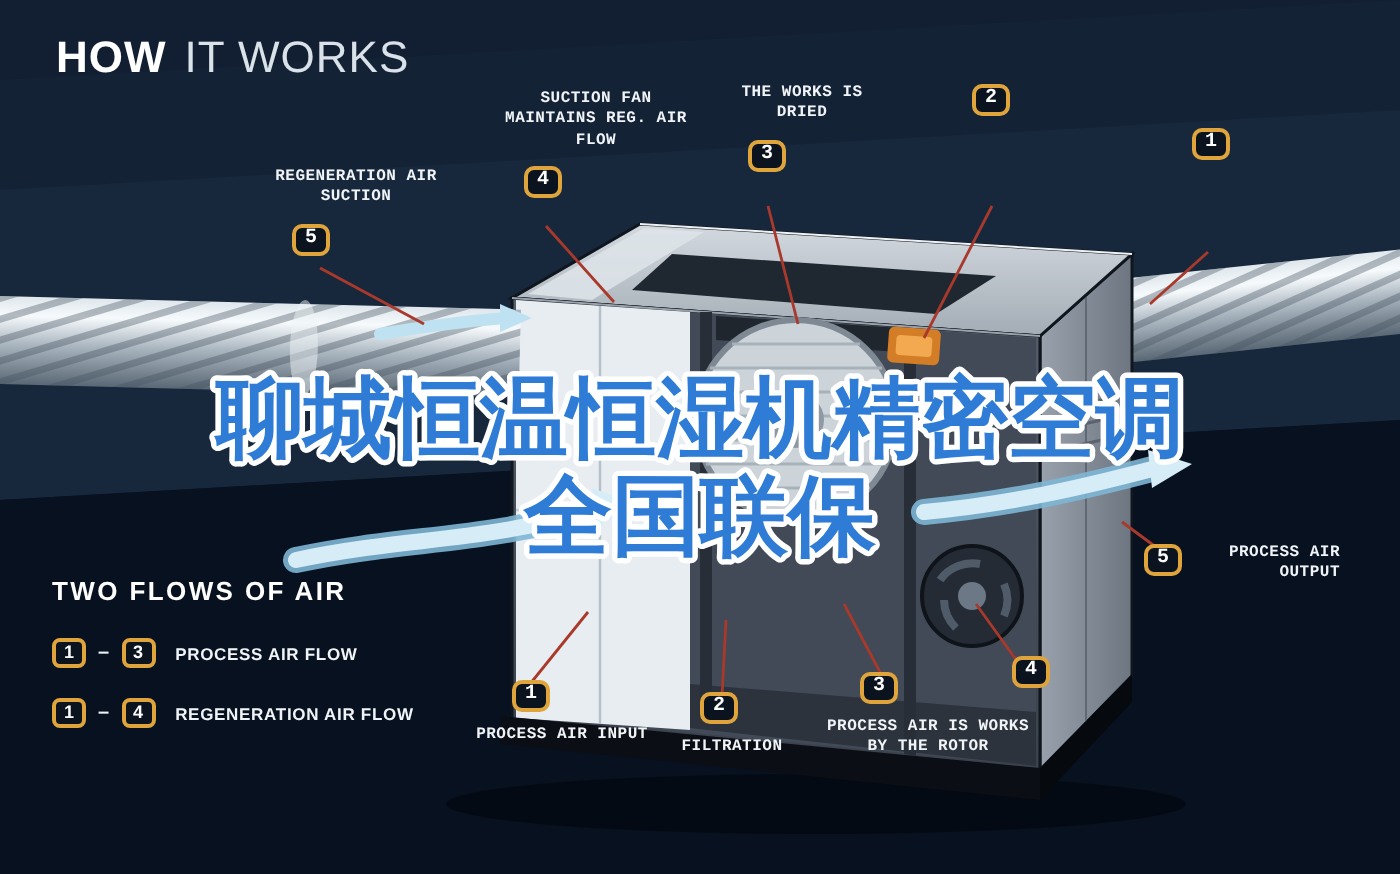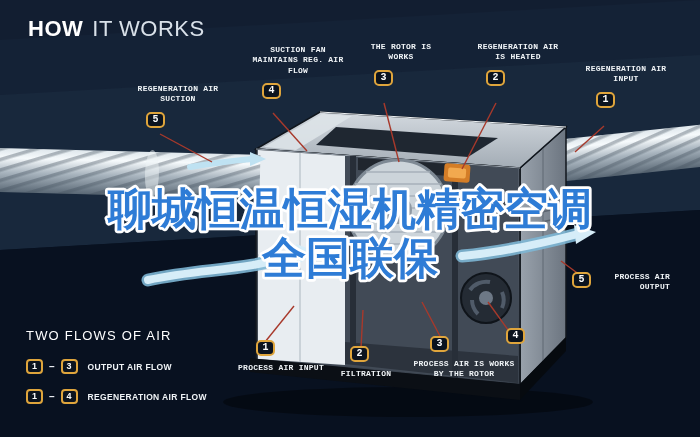--- a/index.html
+++ b/index.html
@@ -35,21 +35,21 @@
   .callout.row .co-label{text-align:right;margin-left:7px;width:auto;}
   .badge{
     min-width:19px;height:16px;padding:0 2px;box-sizing:border-box;
     border:2px solid #dfa53c;border-radius:5px;background:#0b131e;
     color:#fdfdfd;font-size:10px;font-weight:700;
     display:flex;align-items:center;justify-content:center;line-height:1;
   }
   .badge.sm{min-width:17px;height:15px;font-size:9px;border-radius:4px;}
   .legend{position:absolute;left:26px;top:288px;z-index:6;}
   .legend-heading{
-    font-size:13px;font-weight:400;color:#ffffff;letter-spacing:1.2px;margin-bottom:16px;margin-top:40px;
+    font-size:13px;font-weight:700;color:#ffffff;letter-spacing:1.2px;margin-bottom:16px;
   }
   .legend-row{display:flex;align-items:center;margin-bottom:15px;}
   .legend-row .badge{margin-right:6px;}
   .legend-dash{color:#eef2f6;font-size:10px;font-weight:700;margin-right:6px;}
   .legend-label{color:#f0f4f7;font-size:8.5px;font-weight:700;letter-spacing:.35px;margin-left:4px;}
 </style>
 </head>
 <body>
 
 <div class="stage">
@@ -199,31 +199,29 @@
     <div class="co-label">REGENERATION AIR SUCTION</div>
     <div class="badge" style="margin-left:16px">5</div>
   </div>
 
   <div class="callout col" style="left:248px;top:45px;width:100px">
     <div class="co-label">SUCTION FAN MAINTAINS REG. AIR FLOW</div>
     <div class="badge" style="margin-left:14px">4</div>
   </div>
 
   <div class="callout col" style="left:362px;top:42px;width:78px">
-    <div class="co-label">THE ROTOR IS WORKS</div>
+    <div class="co-label">THE WORKS IS DRIED</div>
     <div class="badge" style="margin-left:12px">3</div>
   </div>
 
   <div class="callout col" style="left:472px;top:42px;width:92px">
-    <div class="co-label">REGENERATION AIR IS HEATED</div>
     <div class="badge" style="margin-left:14px">2</div>
   </div>
 
   <div class="callout col" style="left:582px;top:64px;width:88px">
-    <div class="co-label">REGENERATION AIR INPUT</div>
     <div class="badge" style="margin-left:14px">1</div>
   </div>
 
   <div class="callout col badge-first" style="left:238px;top:340px;width:86px">
     <div class="badge" style="margin-left:18px">1</div>
     <div class="co-label">PROCESS AIR INPUT</div>
   </div>
 
   <div class="callout col badge-first" style="left:330px;top:346px;width:72px">
     <div class="badge" style="margin-left:20px">2</div>
@@ -243,21 +241,21 @@
     <div class="badge">5</div>
     <div class="co-label" style="width:72px">PROCESS AIR OUTPUT</div>
   </div>
 
   <div class="legend">
     <div class="legend-heading">TWO FLOWS OF AIR</div>
     <div class="legend-row">
       <span class="badge sm">1</span>
       <span class="legend-dash">–</span>
       <span class="badge sm">3</span>
-      <span class="legend-label">OUTPUT AIR FLOW</span>
+      <span class="legend-label">PROCESS AIR FLOW</span>
     </div>
     <div class="legend-row">
       <span class="badge sm">1</span>
       <span class="legend-dash">–</span>
       <span class="badge sm">4</span>
       <span class="legend-label">REGENERATION AIR FLOW</span>
     </div>
   </div>
 
 </div>

